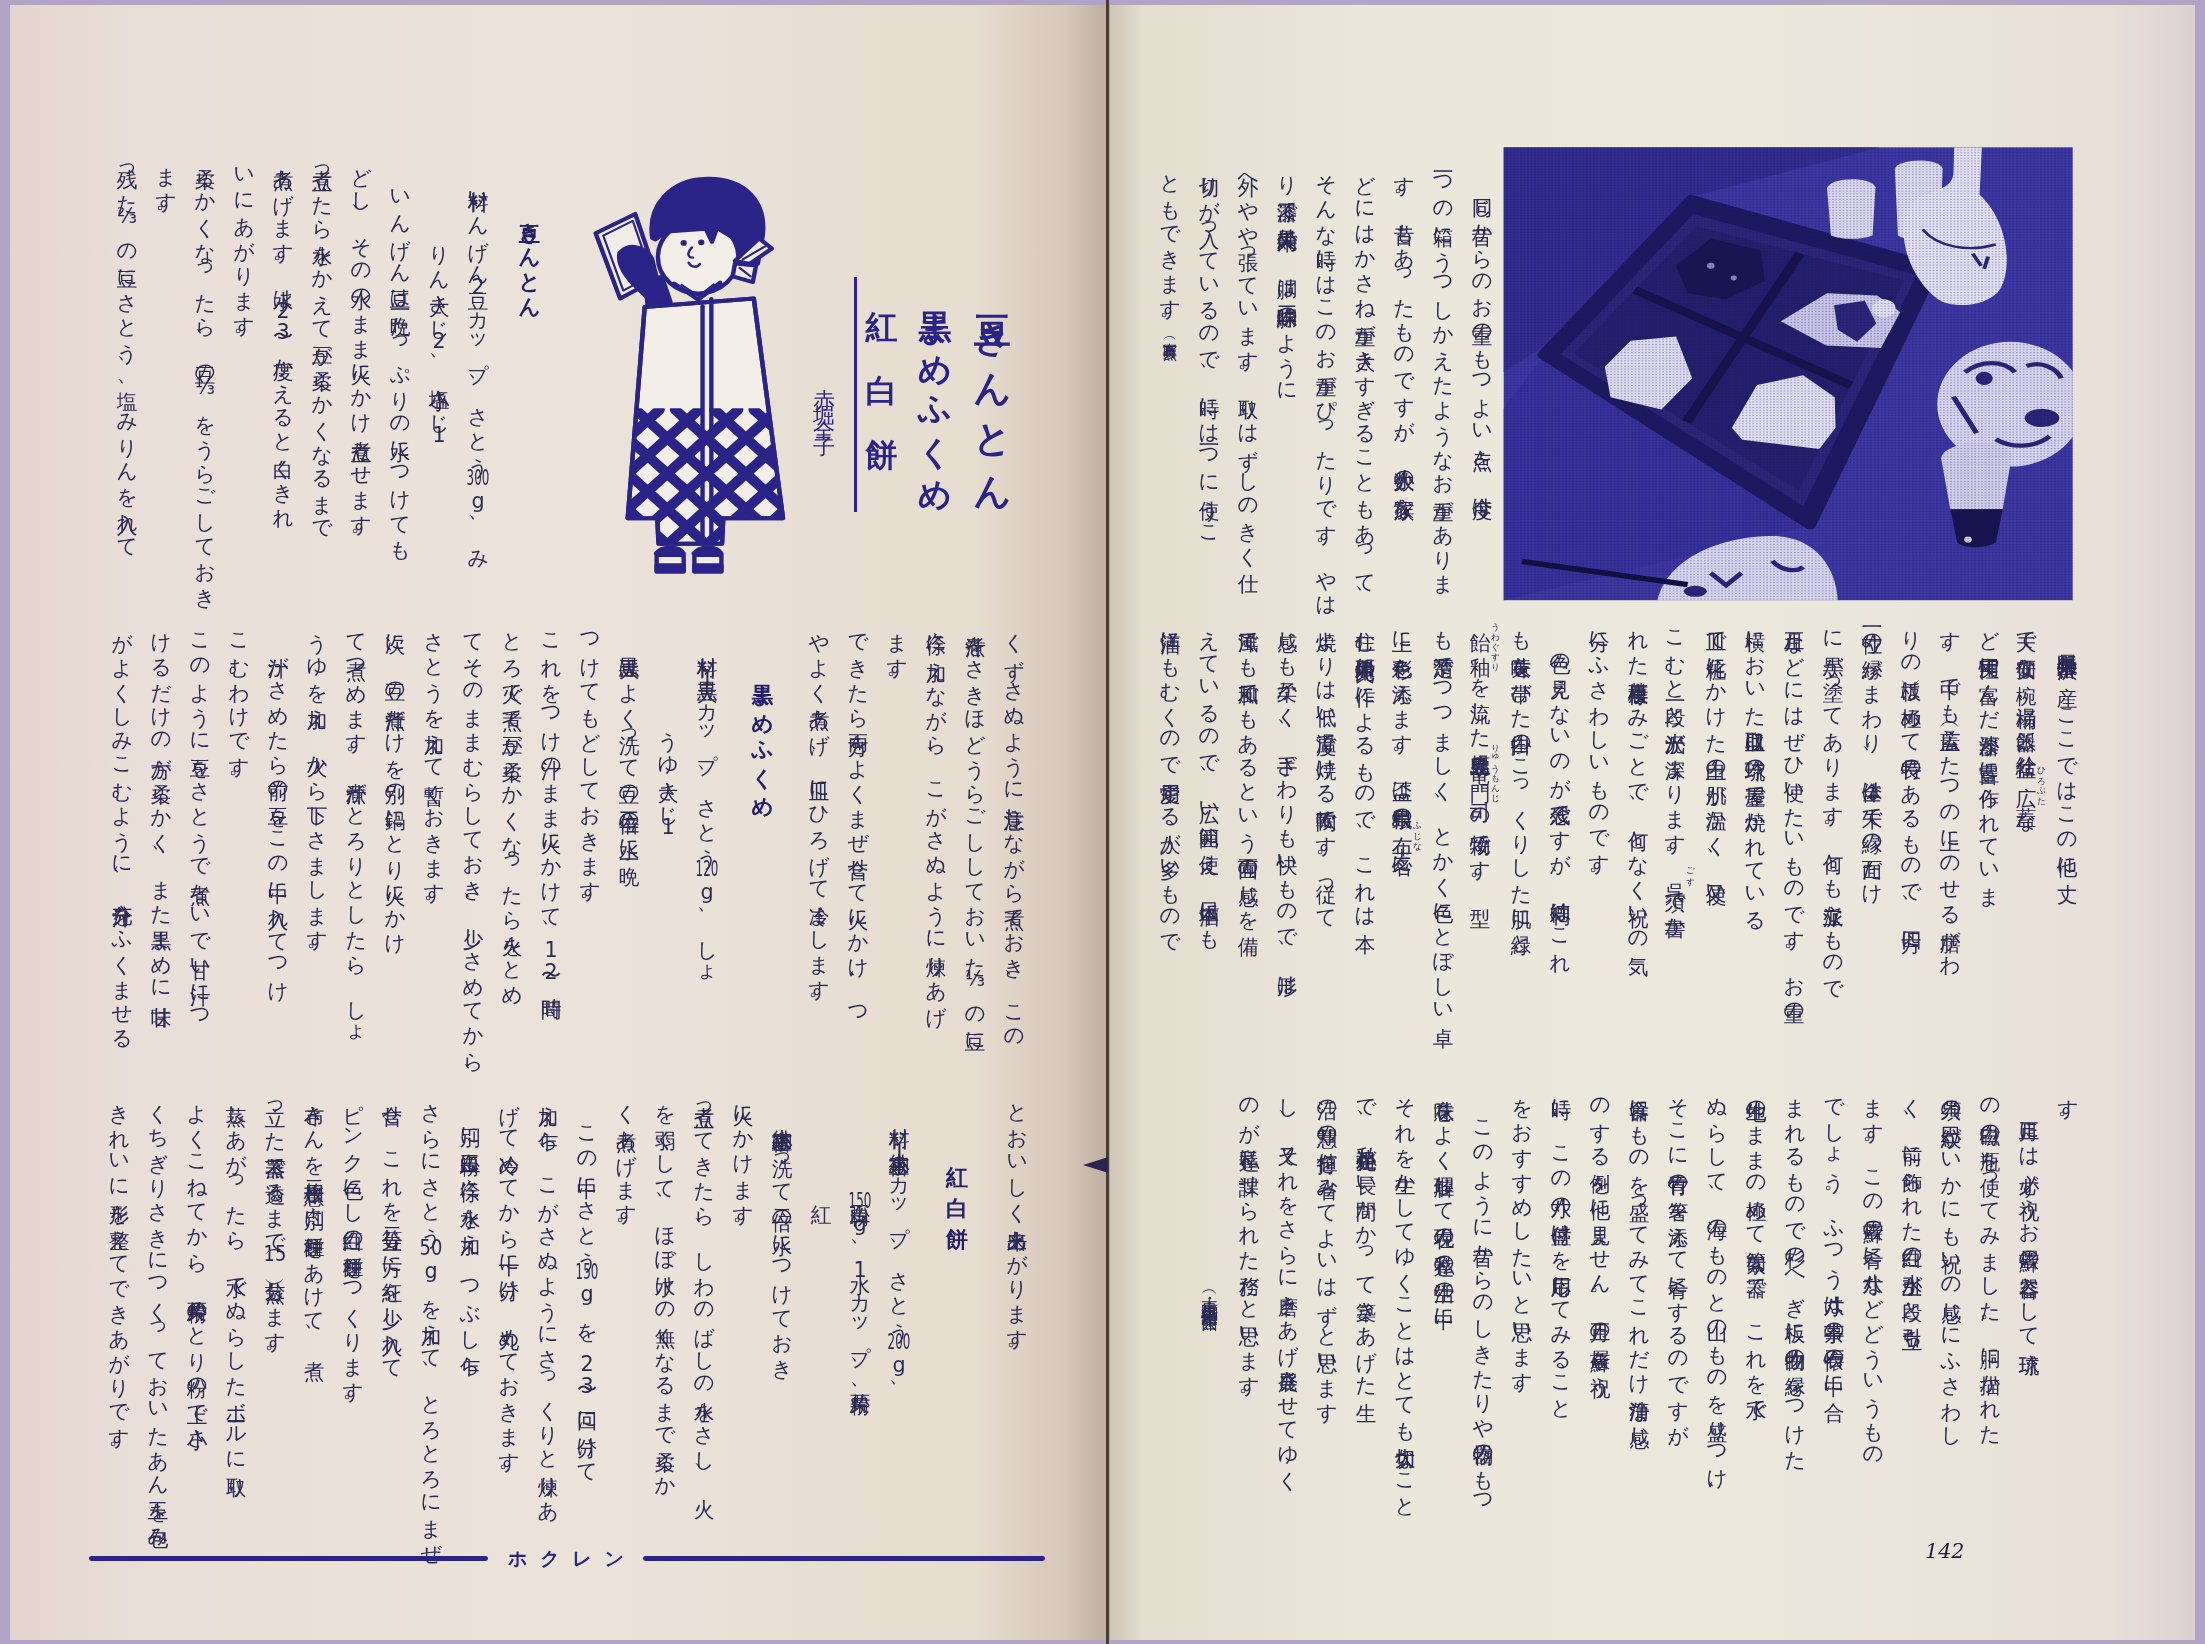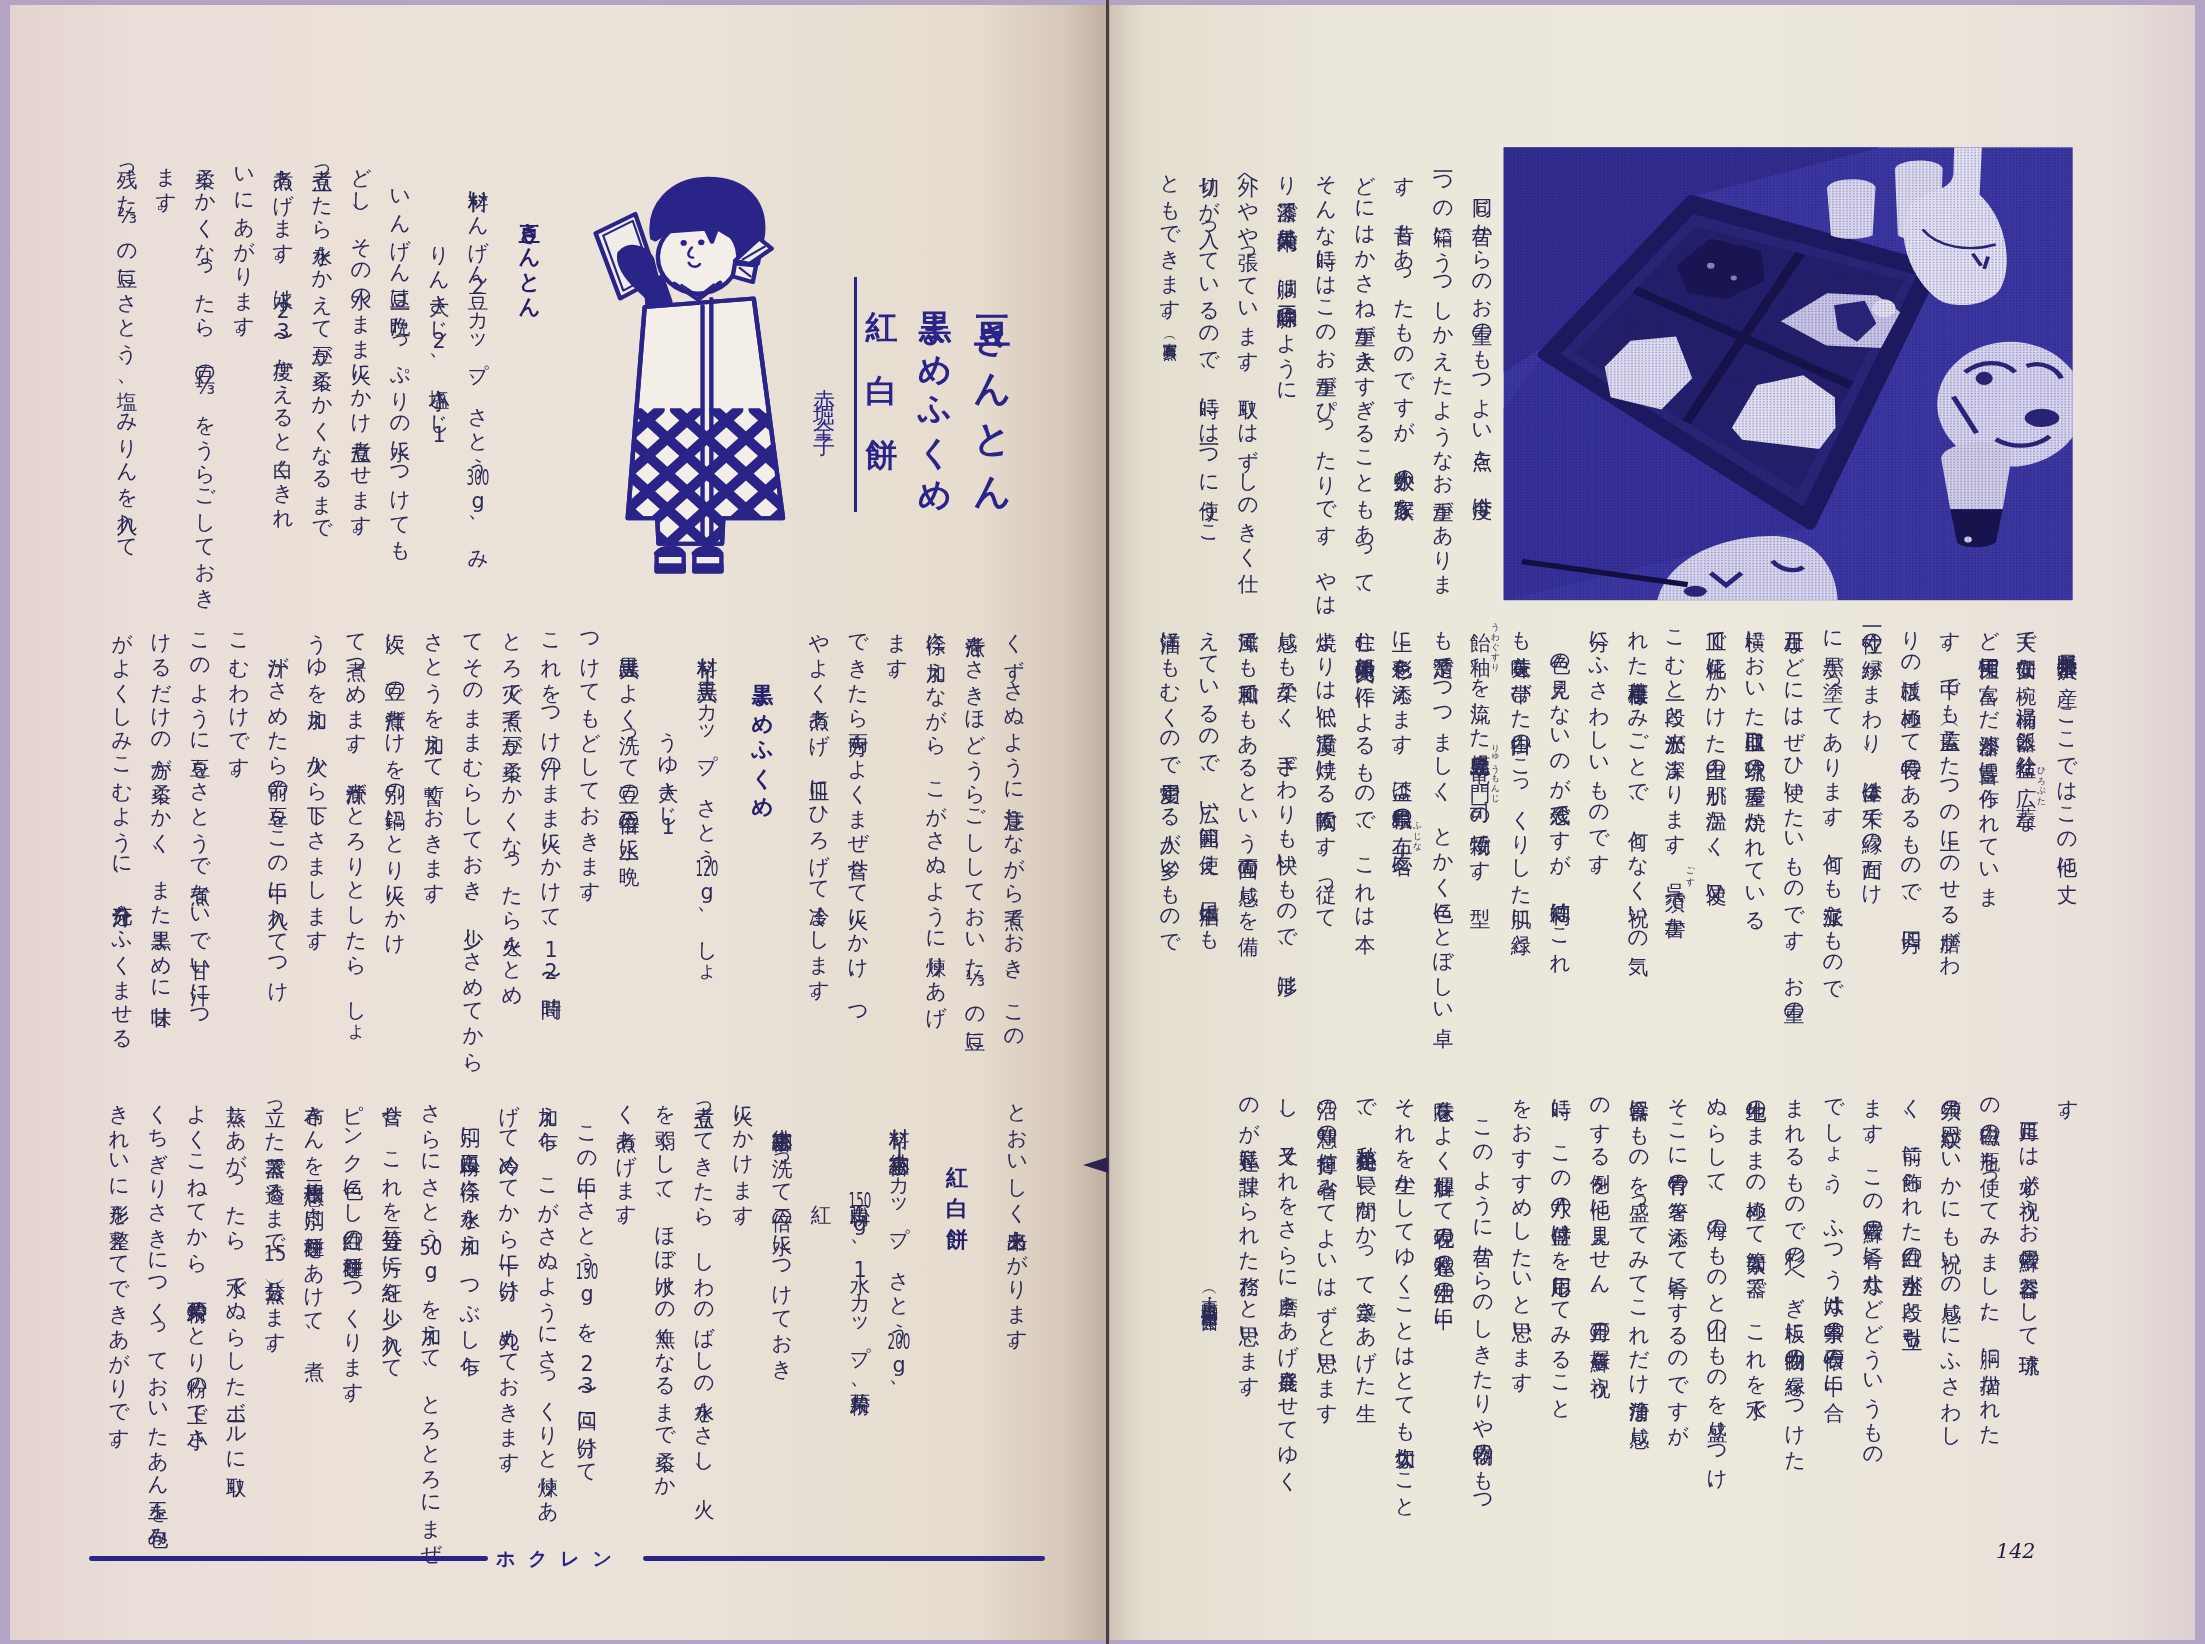--- a/index.html
+++ b/index.html
@@ -30,22 +30,22 @@
   #t1{left:968px;top:285px;width:48px;line-height:48px;font-size:37px;letter-spacing:9.5px;}
   #t2{left:913px;top:285px;width:45px;line-height:45px;font-size:33px;letter-spacing:4px;}
   #t3{left:860px;top:285px;width:43px;line-height:43px;font-size:32px;letter-spacing:64px;}
   #title-rule{position:absolute;left:854px;top:277px;width:3.2px;height:235px;background:var(--blue);}
   #author{position:absolute;writing-mode:vertical-rl;left:810px;top:371px;width:29px;line-height:29px;
           font-size:22px;letter-spacing:16px;color:var(--blue);white-space:nowrap;}
 
   svg.art{position:absolute;overflow:visible;}
 
   .frule{position:absolute;top:1556px;height:4.8px;background:var(--blue);border-radius:2.4px;}
-  #footer-label{position:absolute;left:496px;top:1546px;font-size:19px;font-weight:bold;letter-spacing:12.7px;color:var(--blue);}
-  #page-number{position:absolute;left:1996px;top:1539px;font-family:"DejaVu Serif",serif;font-style:italic;
+  #footer-label{position:absolute;left:508px;top:1546px;font-size:19px;font-weight:bold;letter-spacing:12.7px;color:var(--blue);}
+  #page-number{position:absolute;left:1925px;top:1539px;font-family:"DejaVu Serif",serif;font-style:italic;
                font-size:20.7px;color:#1f1d40;}
 </style>
 </head>
 <body>
 
 <div id="left-page" class="page"></div>
 <div id="right-page" class="page"></div>
 <div id="gutter"></div>
 <div id="nick"></div>
 

